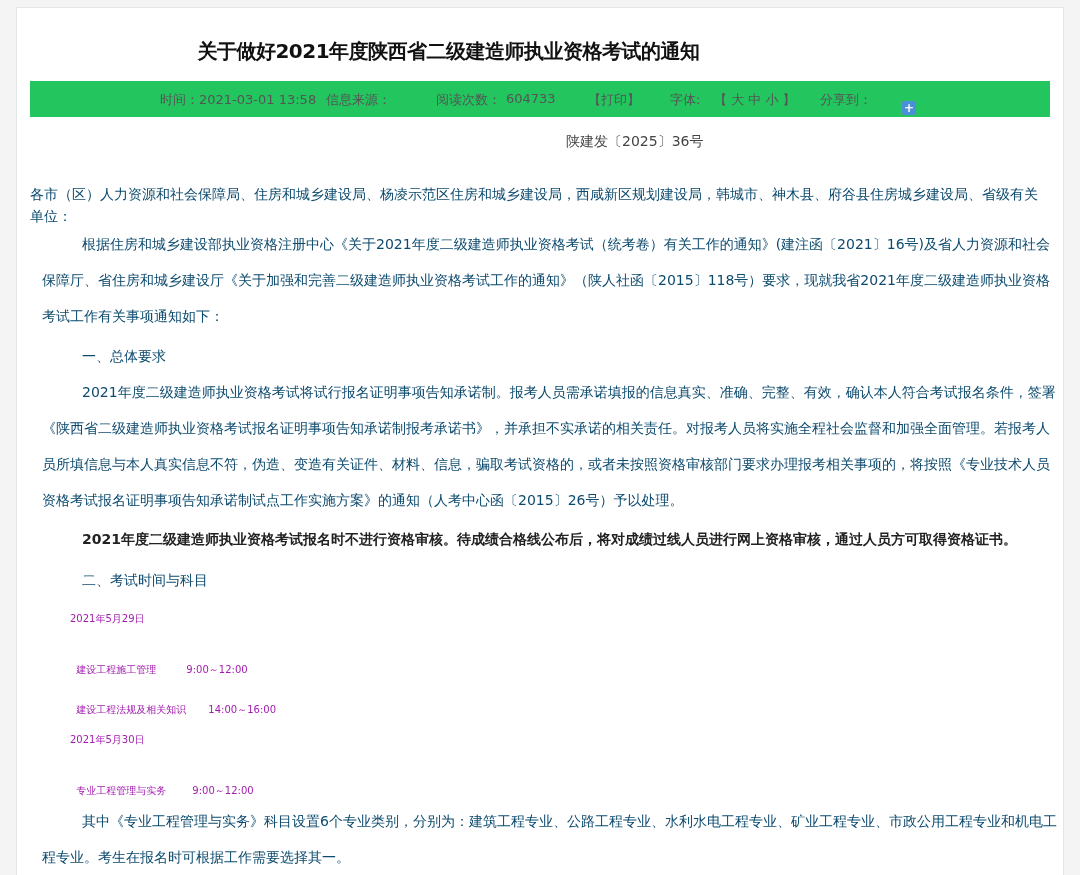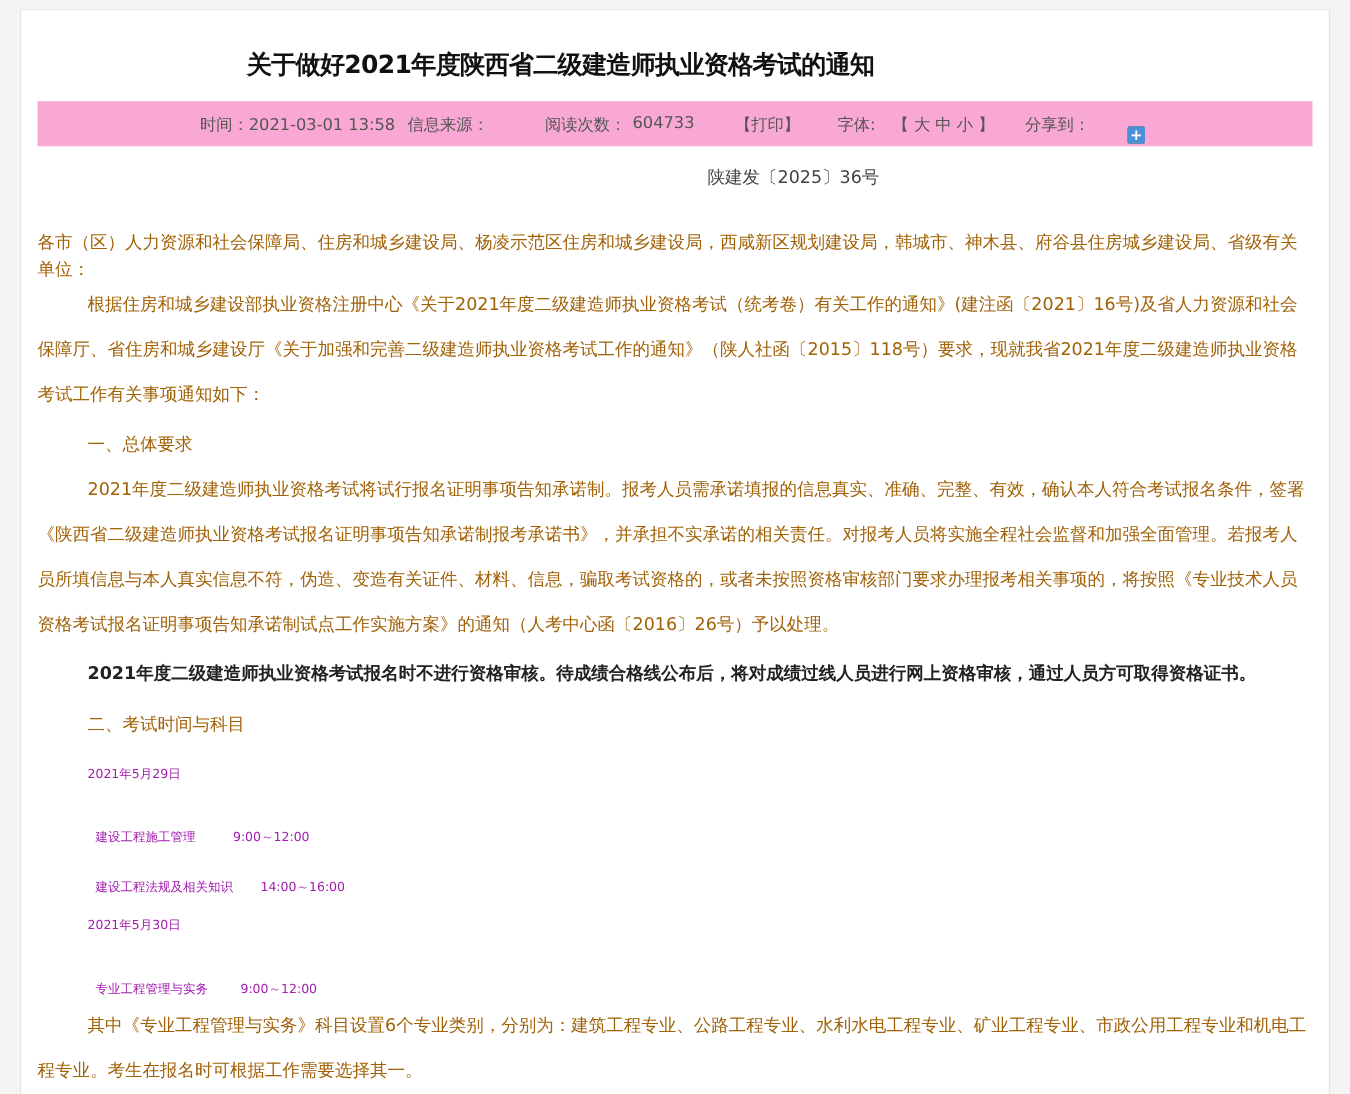--- a/index.html
+++ b/index.html
@@ -12,37 +12,37 @@
   .panel {
     position: absolute; left: 16px; top: 7px; width: 1048px; height: 880px;
     background: #fff; border: 1px solid #e6e6e6; box-sizing: border-box;
   }
   .title {
     position: absolute; left: 0; top: 38px; width: 897px; text-align: center;
     font-size: 20px; font-weight: bold; color: #111; letter-spacing: -0.5px;
   }
   .meta {
     position: absolute; left: 30px; top: 81px; width: 1020px; height: 36px;
-    background: #f9a8d4; font-size: 13px; color: #555; text-decoration: underline;
+    background: #22c55e; font-size: 13px; color: #555; text-decoration: underline;
   }
   .meta span { position: absolute; top: 10px; white-space: nowrap; }
   .share-icons { position: absolute; left: 872px; top: 10px; display: flex; gap: 4px; }
   .share-icon { width: 14px; height: 14px; border-radius: 2px; display: inline-block; position: relative; }
   .wechat { background: #4caf3b; }
   .weibo { background: #e46a4a; }
   .plus { background: #4a90d9; color: #fff; font-size: 12px; line-height: 14px; text-align: center; font-weight: bold; }
   .docno {
     position: absolute; left: 566px; top: 133px; font-size: 14px; color: #444;
   }
   .para {
-    position: absolute; left: 30px; width: 1020px; font-size: 14px; color: #a16207;
+    position: absolute; left: 30px; width: 1020px; font-size: 14px; color: #0c4a6e;
     line-height: 36px;
   }
   .para.first { line-height: 22px; }
-  .indent { text-indent: 40px; }
+  .indent { text-indent: 40px; margin-left: 12px; }
   .bold { font-weight: bold; color: #222; }
   .line { position: absolute; left: 70px; font-size: 10px; color: #a21caf; white-space: pre; }
 </style>
 </head>
 <body>
 
 <div class="panel"></div>
 
 <div class="title">关于做好2021年度陕西省二级建造师执业资格考试的通知</div>
 
@@ -63,21 +63,21 @@
 </div>
 
 <div class="docno">陕建发〔2025〕36号</div>
 
 <div class="para first" style="top:183px">各市（区）人力资源和社会保障局、住房和城乡建设局、杨凌示范区住房和城乡建设局，西咸新区规划建设局，韩城市、神木县、府谷县住房城乡建设局、省级有关单位：</div>
 
 <div class="para indent" style="top:226px">根据住房和城乡建设部执业资格注册中心《关于2021年度二级建造师执业资格考试（统考卷）有关工作的通知》(建注函〔2021〕16号)及省人力资源和社会保障厅、省住房和城乡建设厅《关于加强和完善二级建造师执业资格考试工作的通知》（陕人社函〔2015〕118号）要求，现就我省2021年度二级建造师执业资格考试工作有关事项通知如下：</div>
 
 <div class="para indent" style="top:338px">一、总体要求</div>
 
-<div class="para indent" style="top:374px">2021年度二级建造师执业资格考试将试行报名证明事项告知承诺制。报考人员需承诺填报的信息真实、准确、完整、有效，确认本人符合考试报名条件，签署《陕西省二级建造师执业资格考试报名证明事项告知承诺制报考承诺书》，并承担不实承诺的相关责任。对报考人员将实施全程社会监督和加强全面管理。若报考人员所填信息与本人真实信息不符，伪造、变造有关证件、材料、信息，骗取考试资格的，或者未按照资格审核部门要求办理报考相关事项的，将按照《专业技术人员资格考试报名证明事项告知承诺制试点工作实施方案》的通知（人考中心函〔2016〕26号）予以处理。</div>
+<div class="para indent" style="top:374px">2021年度二级建造师执业资格考试将试行报名证明事项告知承诺制。报考人员需承诺填报的信息真实、准确、完整、有效，确认本人符合考试报名条件，签署《陕西省二级建造师执业资格考试报名证明事项告知承诺制报考承诺书》，并承担不实承诺的相关责任。对报考人员将实施全程社会监督和加强全面管理。若报考人员所填信息与本人真实信息不符，伪造、变造有关证件、材料、信息，骗取考试资格的，或者未按照资格审核部门要求办理报考相关事项的，将按照《专业技术人员资格考试报名证明事项告知承诺制试点工作实施方案》的通知（人考中心函〔2015〕26号）予以处理。</div>
 
 <div class="para indent bold" style="top:521px">2021年度二级建造师执业资格考试报名时不进行资格审核。待成绩合格线公布后，将对成绩过线人员进行网上资格审核，通过人员方可取得资格证书。</div>
 
 <div class="para indent" style="top:562px">二、考试时间与科目</div>
 
 <div class="line" style="top:612px">2021年5月29日</div>
 <div class="line" style="top:652px">
   <span>建设工程施工管理</span><span style="display:inline-block;width:30px"></span><span>9:00～12:00</span>
 </div>
 <div class="line" style="top:692px">

